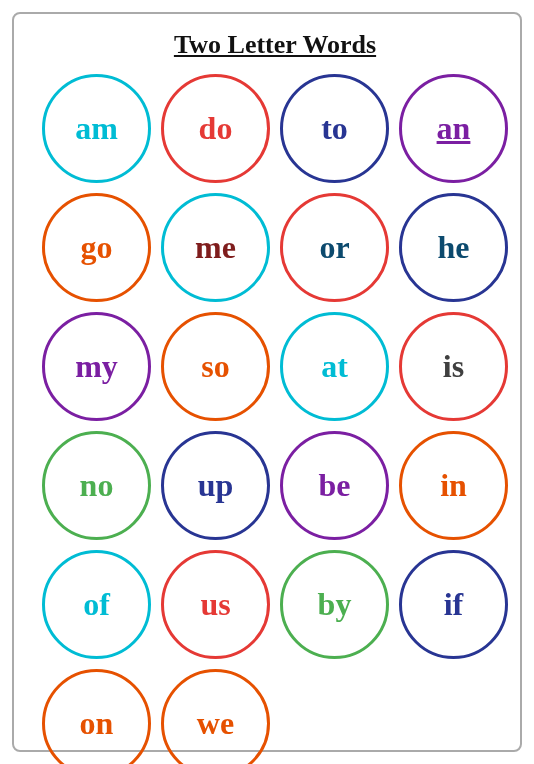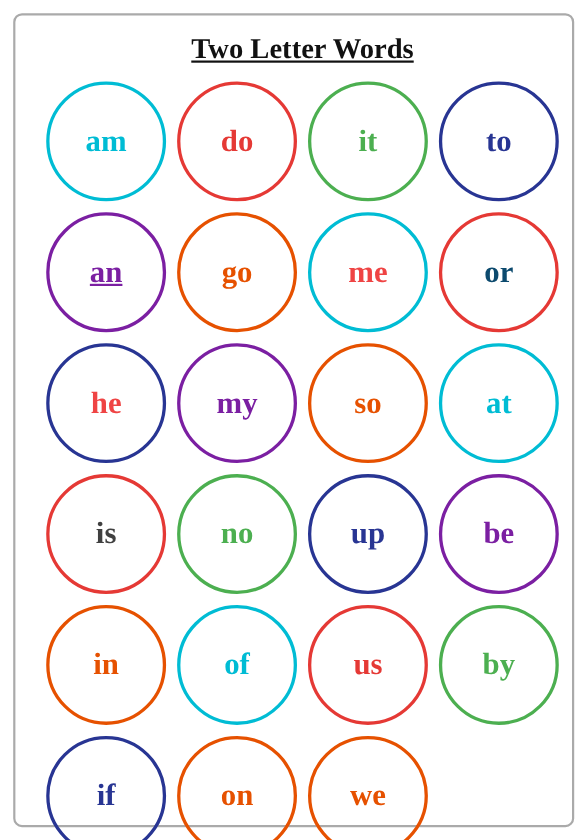--- a/index.html
+++ b/index.html
@@ -39,40 +39,39 @@
       flex: 1;
     }
     .circle {
       border-radius: 50%;
       border-width: 3px;
       border-style: solid;
       display: flex;
       align-items: center;
       justify-content: center;
       aspect-ratio: 1/1;
-      font-size: 28px;
+      font-size: 32px;
       font-weight: bold;
       font-family: 'Comic Sans MS', 'Chalkboard SE', cursive;
     }
   </style>
 </head>
 <body>
 
 <div class="page">
   <div class="title">Two Letter Words</div>
   <div class="grid" id="grid">
       <div class="circle" style="border-color: rgb(0, 188, 212); color: rgb(0, 188, 212);">am</div>
       <div class="circle" style="border-color: rgb(229, 57, 53); color: rgb(229, 57, 53);">do</div>
-      <div class="circle" style="border-color: rgb(76, 175, 80); color: rgb(76, 175, 80);">it</div>
       <div class="circle" style="border-color: rgb(40, 53, 147); color: rgb(40, 53, 147);">to</div>
       <div class="circle" style="border-color: rgb(123, 31, 162); color: rgb(123, 31, 162); text-decoration: underline;">an</div>
       <div class="circle" style="border-color: rgb(230, 81, 0); color: rgb(230, 81, 0);">go</div>
-      <div class="circle" style="border-color: rgb(0, 188, 212); color: #ef4444;">me</div>
+      <div class="circle" style="border-color: rgb(0, 188, 212); color: #7f1d1d;">me</div>
       <div class="circle" style="border-color: rgb(229, 57, 53); color: #0c4a6e;">or</div>
-      <div class="circle" style="border-color: rgb(40, 53, 147); color: #ef4444;">he</div>
+      <div class="circle" style="border-color: rgb(40, 53, 147); color: #0c4a6e;">he</div>
       <div class="circle" style="border-color: rgb(123, 31, 162); color: rgb(123, 31, 162);">my</div>
       <div class="circle" style="border-color: rgb(230, 81, 0); color: rgb(230, 81, 0);">so</div>
       <div class="circle" style="border-color: rgb(0, 188, 212); color: rgb(0, 188, 212);">at</div>
       <div class="circle" style="border-color: rgb(229, 57, 53); color: #404040;">is</div>
       <div class="circle" style="border-color: rgb(76, 175, 80); color: rgb(76, 175, 80);">no</div>
       <div class="circle" style="border-color: rgb(40, 53, 147); color: rgb(40, 53, 147);">up</div>
       <div class="circle" style="border-color: rgb(123, 31, 162); color: rgb(123, 31, 162);">be</div>
       <div class="circle" style="border-color: rgb(230, 81, 0); color: rgb(230, 81, 0);">in</div>
       <div class="circle" style="border-color: rgb(0, 188, 212); color: rgb(0, 188, 212);">of</div>
       <div class="circle" style="border-color: rgb(229, 57, 53); color: rgb(229, 57, 53);">us</div>

